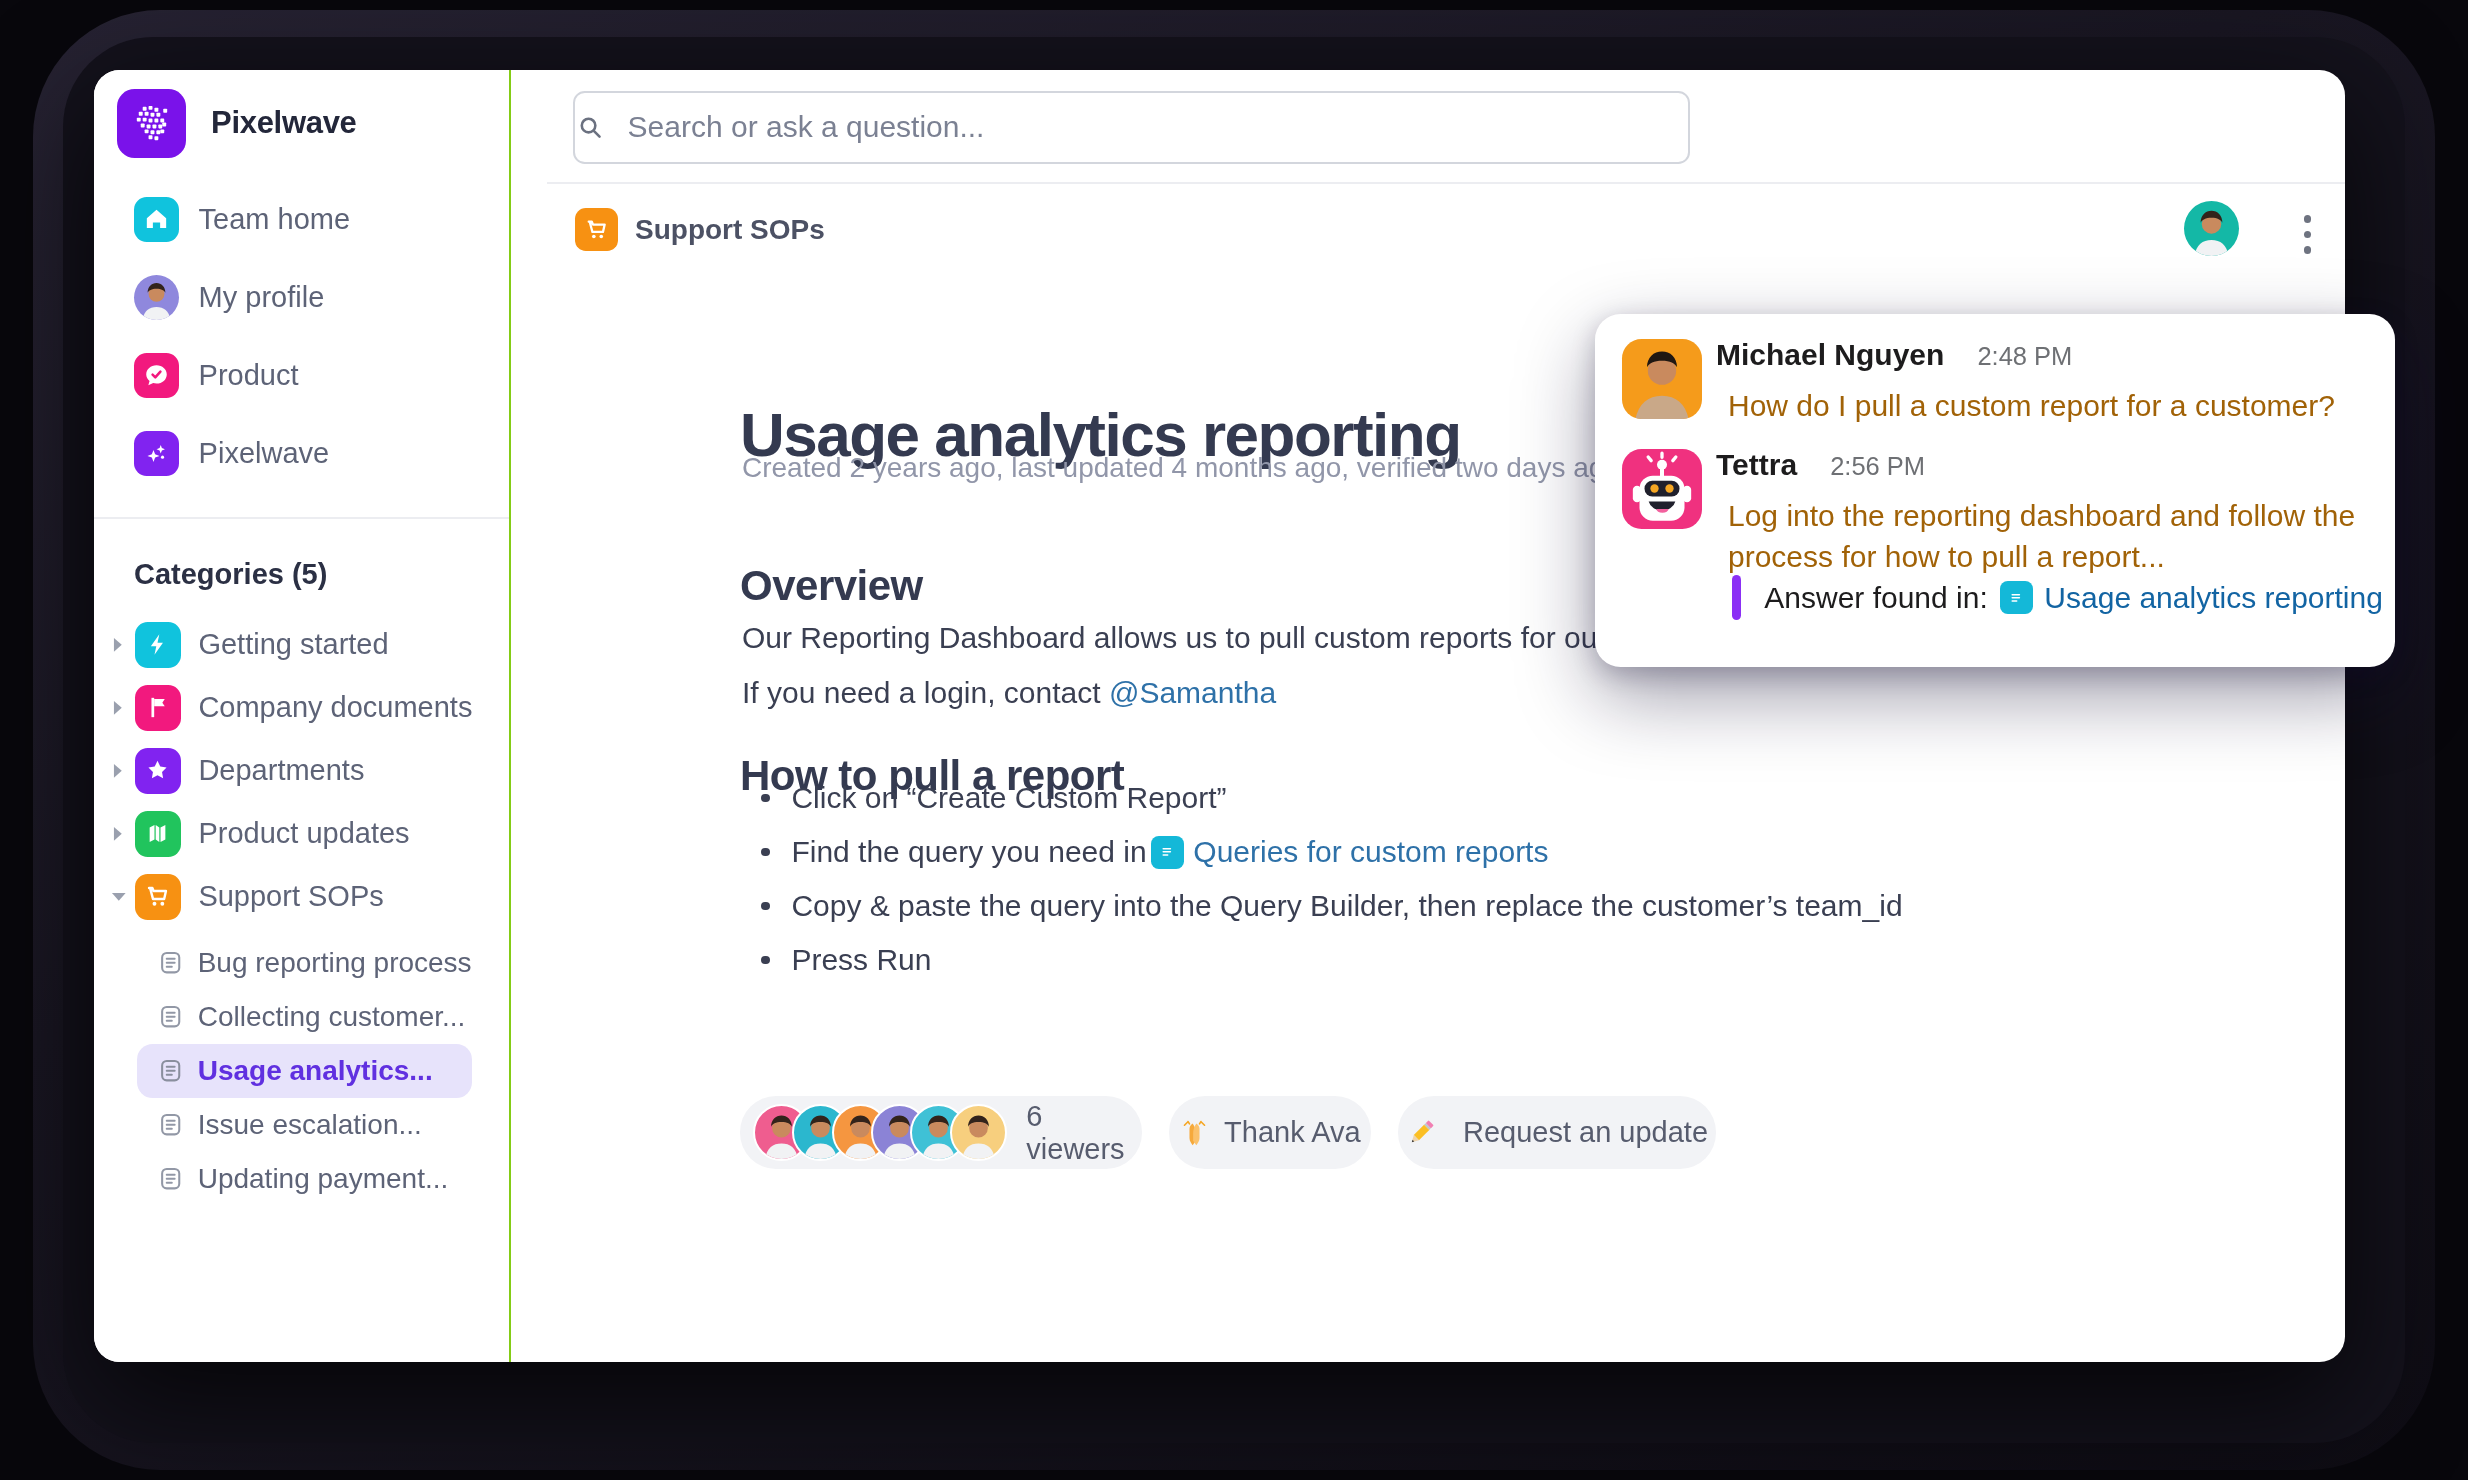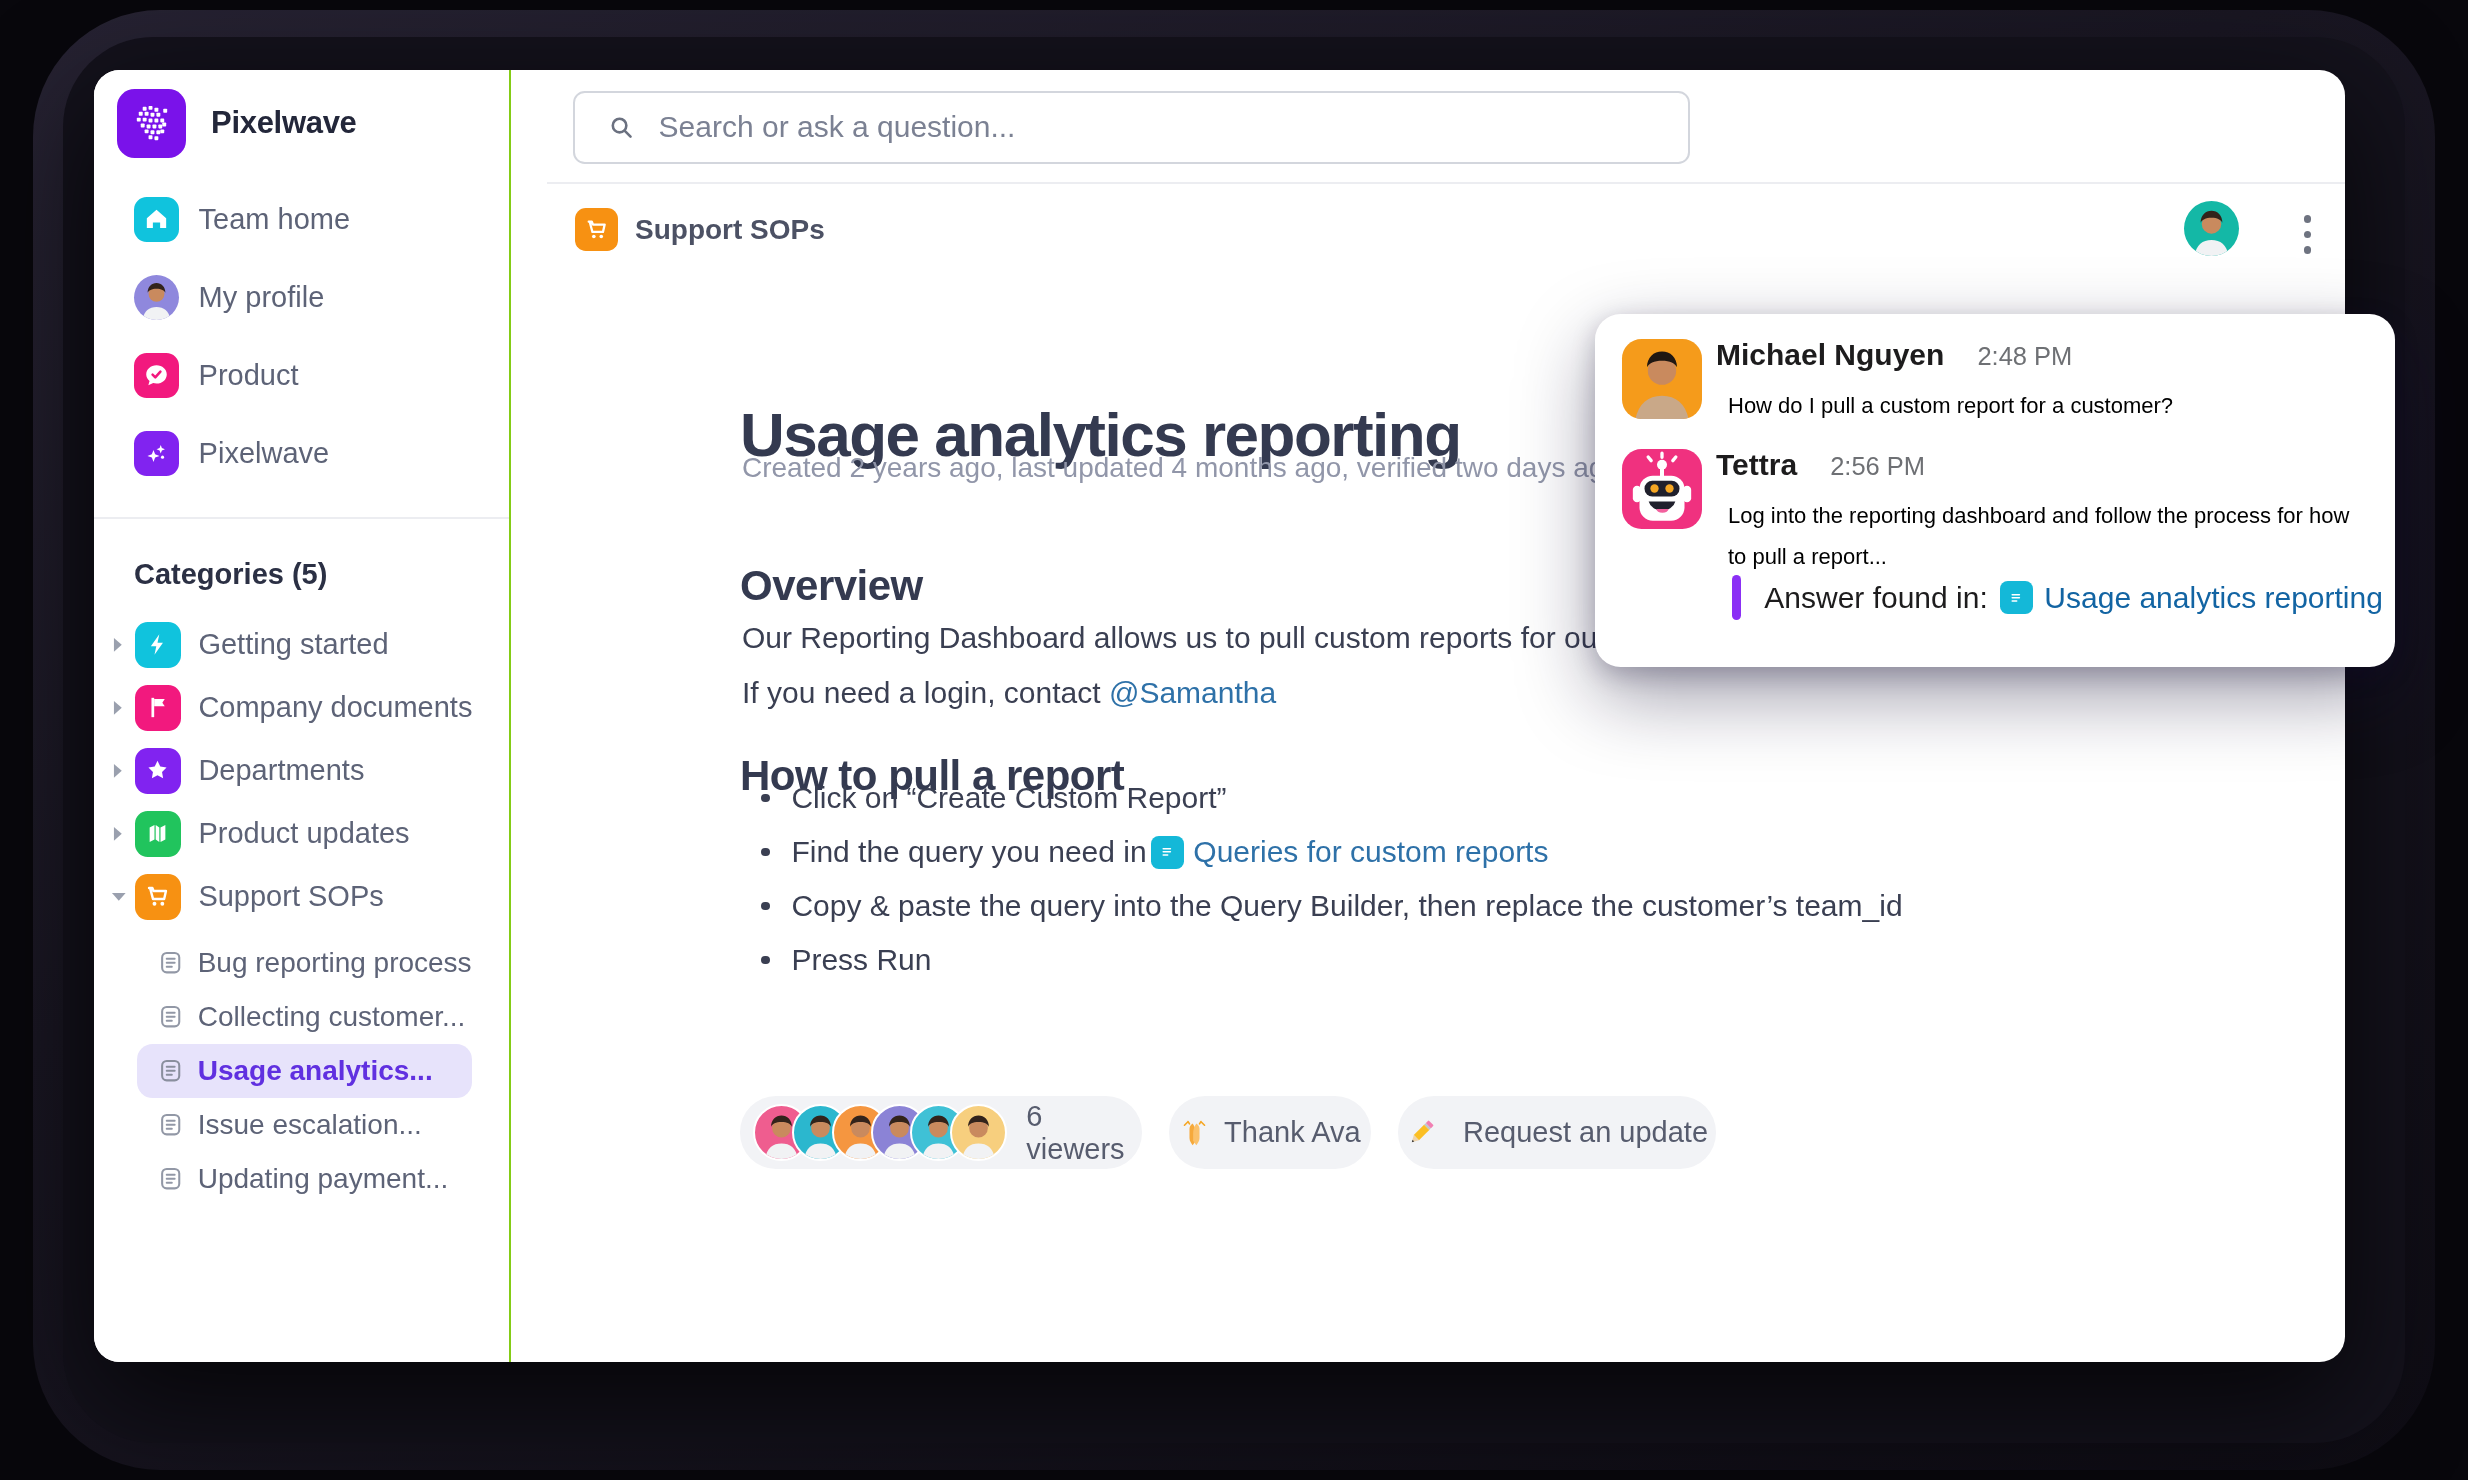--- a/index.html
+++ b/index.html
@@ -30,21 +30,21 @@
   .cat-item .tile{width:46px;height:46px;}
   .cat-label{font-size:29px;color:#5d6377;margin-left:17.6px;}
   .page-list{position:absolute;left:0;right:0;top:866px;}
   .page-item{height:54px;margin:0 37px 0 43px;border-radius:15.7px;display:flex;align-items:center;gap:13.7px;padding-left:19.6px;cursor:pointer;}
   .page-item.selected{background:#e7e3fb;}
   .page-label{font-size:28px;color:#5d6377;}
   .page-item.selected .page-label{color:#6030e0;font-weight:bold;}
 
   
   .search-box{position:absolute;left:479px;top:20.6px;width:1117px;height:73px;border:2px solid #d3d6dd;border-radius:11.8px;
-              display:flex;align-items:center;gap:21.6px;padding-left:31px;background:#fff;cursor:text;}
+              display:flex;align-items:center;gap:21.6px;background:#fff;cursor:text;}
   .search-ph{font-size:30px;color:#7b8193;}
   .header-divider{position:absolute;left:453px;right:0;top:112px;height:2px;background:#ecedf1;}
   .crumb-tile{position:absolute;left:481px;top:138px;width:43px;height:43px;border-radius:10.8px;display:flex;align-items:center;justify-content:center;}
   .crumb-label{position:absolute;left:541px;top:144px;font-size:28px;font-weight:bold;color:#4c5164;}
   .top-avatar{position:absolute;left:2090px;top:131px;width:55px;height:55px;cursor:pointer;}
   .kebab{position:absolute;left:2192px;top:137px;width:43px;height:55px;display:flex;flex-direction:column;align-items:center;justify-content:center;gap:7.8px;cursor:pointer;}
   .kebab i{width:7.8px;height:7.8px;border-radius:50%;background:#6e7380;}
 
   
   .a-title{position:absolute;left:646px;top:290px;font-size:62px;line-height:65px;font-weight:bold;color:#343a50;letter-spacing:-1.5px;}
@@ -74,21 +74,21 @@
   
   .chat-card{position:absolute;left:1595px;top:314px;width:800px;height:353px;background:#fff;border-radius:25.5px;
              box-shadow:0 29px 78px rgba(18,12,48,.40),0 7.8px 23.5px rgba(18,12,48,.22);z-index:5;}
   .msg-avatar{position:absolute;left:27.4px;width:80px;height:80px;border-radius:19.6px;overflow:hidden;display:flex;align-items:flex-end;justify-content:center;}
   .msg-avatar svg{display:block;width:100%;height:100%;}
   .m1-avatar{top:24.5px;}
   .m2-avatar{top:135px;}
   .m-nameline{position:absolute;left:121px;display:flex;align-items:baseline;gap:33px;}
   .m-name{font-size:30px;font-weight:bold;color:#1d1c1d;}
   .m-time{font-size:25.5px;color:#6e7074;}
-  .m-text{position:absolute;left:133px;font-size:22px;color:#000000;line-height:41px;width:637px;}
+  .m-text{position:absolute;left:133px;font-size:30px;color:#a16207;line-height:41px;width:637px;}
   .m1-nameline{top:23.5px;}.m1-text{top:71px;}
   .m2-nameline{top:134px;}.m2-text{top:181px;}
   .quote{position:absolute;left:137px;top:261px;display:flex;align-items:center;}
   .quote-bar{width:8.8px;height:45px;border-radius:4.9px;margin-right:23.5px;}
   .quote-label{font-size:30px;color:#1d1c1d;}
   .quote .inline-doc{margin:0 11.8px;}
   .slack-link{color:#1264a3;font-size:30px;cursor:pointer;}
 </style>
 </head>
 <body>

